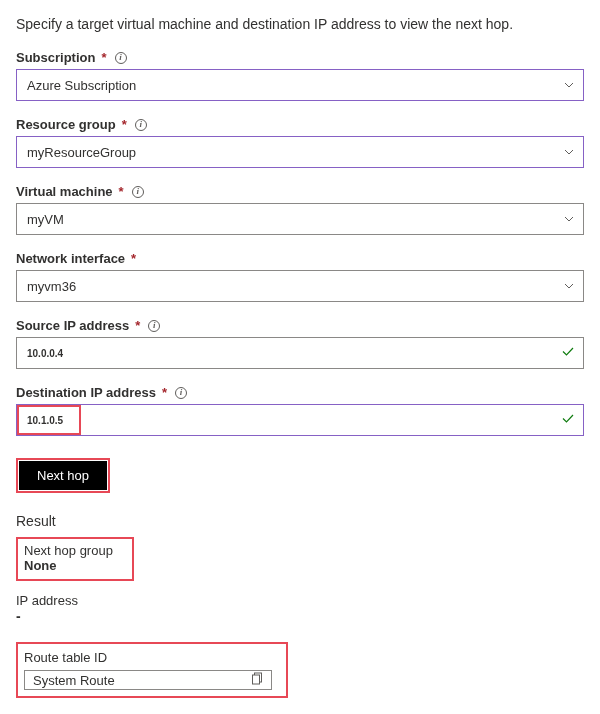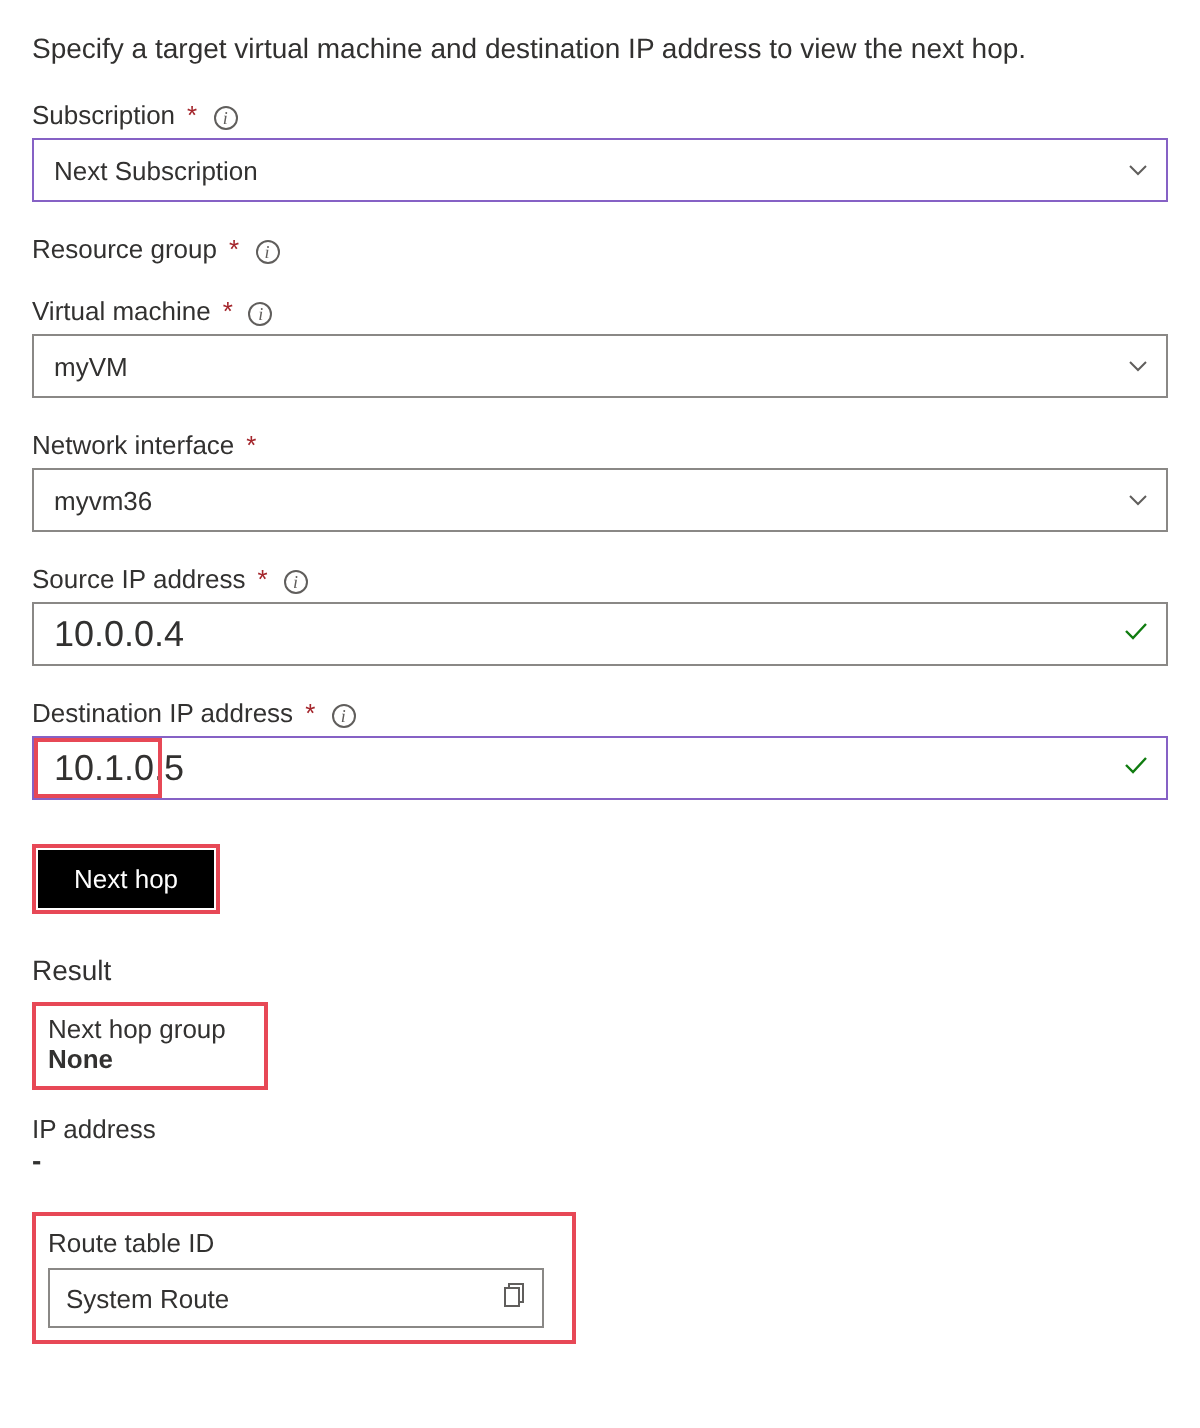--- a/index.html
+++ b/index.html
@@ -14,25 +14,26 @@
     .description {
       font-size: 14px;
       margin-bottom: 18px;
       color: #323130;
     }
     .field-group {
       margin-bottom: 16px;
     }
     .field-label {
       display: flex;
-      align-items: flex-end;
+      align-items: center;
       gap: 4px;
       font-size: 13px;
       color: #323130;
       margin-bottom: 4px;
+      font-weight: bold;
     }
     .required-star {
       color: #a4262c;
       margin-left: 2px;
     }
     .info-icon {
       width: 12px;
       height: 12px;
       border: 1px solid #605e5c;
       border-radius: 50%;
@@ -65,24 +66,25 @@
       position: absolute;
       right: 8px;
       top: 50%;
       transform: translateY(-50%);
     }
     .chevron svg { display: block; }
     .input-box input {
       border: none;
       outline: none;
       width: 100%;
-      font-size: 18px;
+      font-size: 10px;
       color: #323130;
       font-family: inherit;
       background: transparent;
+      font-weight: bold;
     }
     .check-icon {
       position: absolute;
       right: 8px;
       top: 50%;
       transform: translateY(-50%);
       color: #107c10;
     }
     .primary-button {
       background: #000000;
@@ -129,21 +131,21 @@
       font-size: 13px;
       margin-bottom: 0;
     }
     .plain-value {
       font-size: 14px;
       font-weight: 600;
       margin-bottom: 18px;
     }
     .route-input-row {
       width: 248px;
-      height: 30px;
+      height: 20px;
       border: 1px solid #8a8886;
       background: #ffffff;
       display: flex;
       align-items: center;
       padding: 0 8px;
       font-size: 13px;
       position: relative;
       margin-top: 5px;
     }
     .copy-icon {
@@ -171,35 +173,43 @@
 <div class="description">Specify a target virtual machine and destination IP address to view the next hop.</div>
 
 
 <div class="field-group">
   <div class="field-label">
     <span>Subscription</span>
     <span class="required-star">*</span>
     <span class="info-icon">i</span>
   </div>
   <div class="select-box highlighted">
-    <span>Next Subscription</span>
+    <span>Azure Subscription</span>
     <span class="chevron">
       <svg width="12" height="12" viewBox="0 0 12 12">
           <path d="M2 4 L6 8 L10 4" stroke="#605e5c" stroke-width="1" fill="none"></path>
         </svg>
     </span>
   </div>
 </div>
 
 
 <div class="field-group">
   <div class="field-label">
     <span>Resource group</span>
     <span class="required-star">*</span>
     <span class="info-icon">i</span>
+  </div>
+  <div class="select-box highlighted">
+    <span>myResourceGroup</span>
+    <span class="chevron">
+      <svg width="12" height="12" viewBox="0 0 12 12">
+          <path d="M2 4 L6 8 L10 4" stroke="#605e5c" stroke-width="1" fill="none"></path>
+        </svg>
+    </span>
   </div>
 </div>
 
 
 <div class="field-group">
   <div class="field-label">
     <span>Virtual machine</span>
     <span class="required-star">*</span>
     <span class="info-icon">i</span>
   </div>

